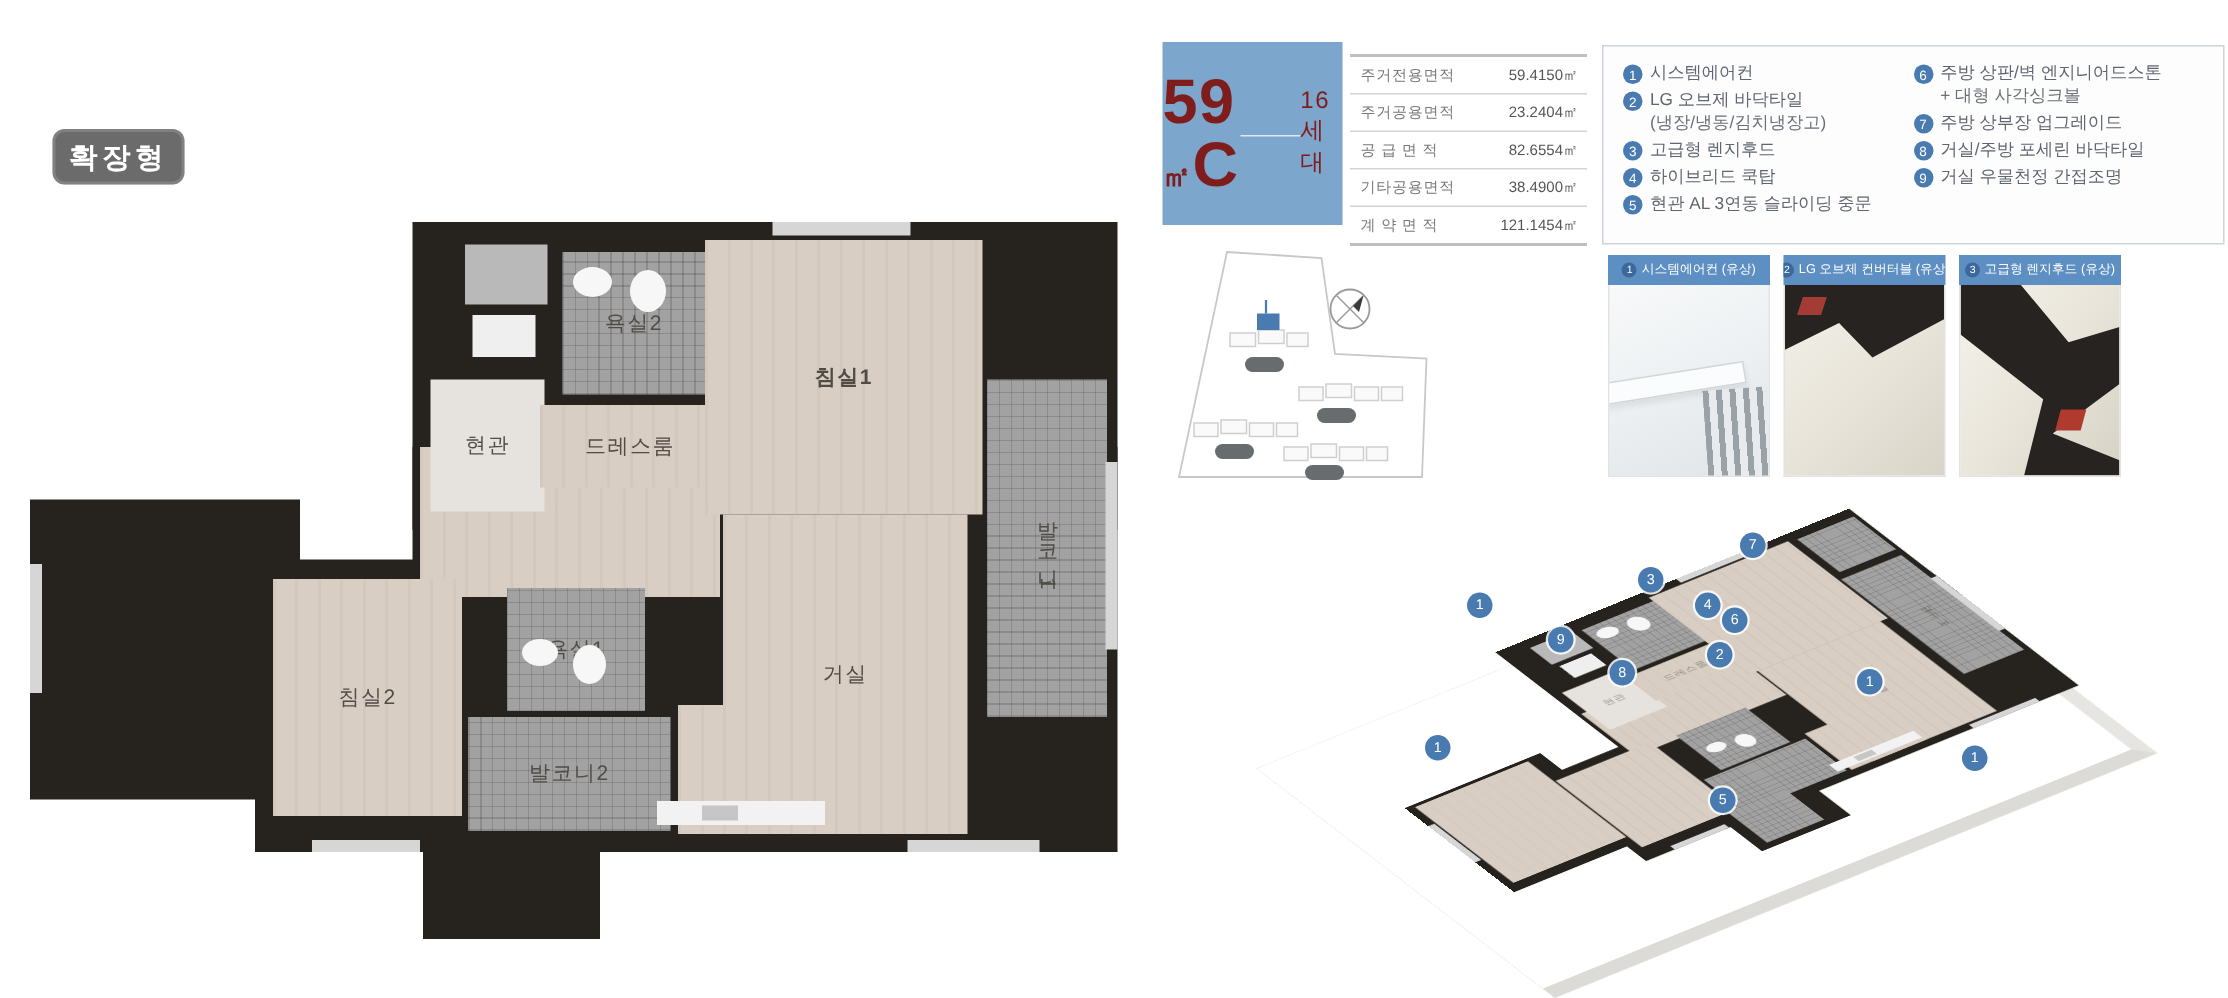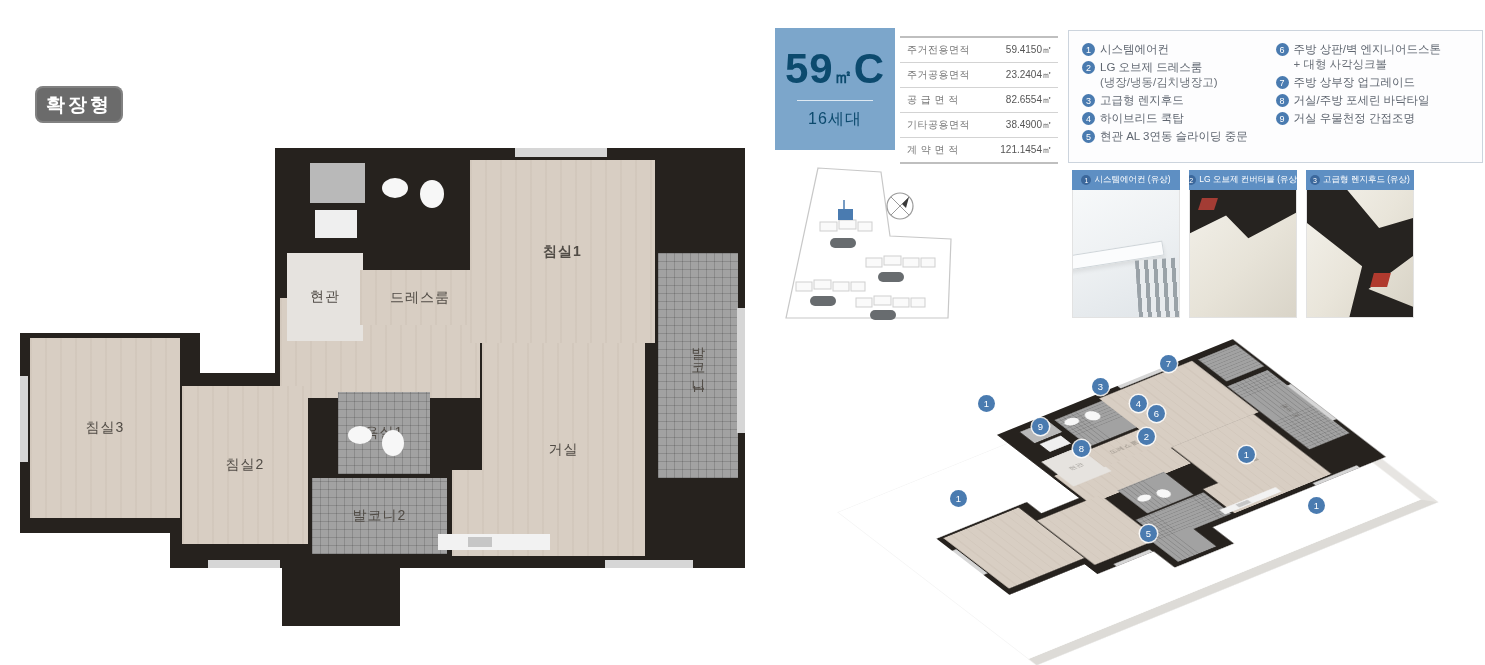--- a/index.html
+++ b/index.html
@@ -6,21 +6,21 @@
   #stage{position:relative;width:1485px;height:665px;background:#ffffff;overflow:hidden;
          font-family:"Liberation Sans","DejaVu Sans",sans-serif;color:#444;}
 
   
   .xbadge{position:absolute;left:35px;top:86px;width:88px;height:37px;background:#6b6b6b;
           border-radius:8px;color:#fff;font-size:19px;font-weight:bold;letter-spacing:3px;
           display:flex;align-items:center;justify-content:center;box-shadow:inset 0 0 0 2px rgba(255,255,255,.15);}
 
   
   .unitbox{position:absolute;left:775px;top:28px;width:120px;height:122px;background:#7ca6cb;
-           color:#0c4a6e;display:flex;flex-direction:column;align-items:center;justify-content:center;}
+           color:#7f1d1d;display:flex;flex-direction:row;align-items:center;justify-content:center;}
   .utype{font-size:42px;font-weight:bold;line-height:1;letter-spacing:1px;}
   .usup{font-size:19px;font-weight:bold;vertical-align:baseline;}
   .udiv{width:76px;height:1px;background:rgba(255,255,255,.75);margin:10px 0 8px;}
   .uhh{font-size:16px;letter-spacing:1px;}
 
   
   .atable{position:absolute;left:900px;top:36px;width:158px;border-top:2px solid #bfbfbf;border-bottom:2px solid #bfbfbf;}
   .trow{display:flex;height:24px;border-bottom:1px solid #d3d3d3;align-items:center;}
   .trow:last-child{border-bottom:none;}
   .tlabel{width:58%;padding-left:7px;font-size:10px;color:#787878;letter-spacing:.5px;}
@@ -101,38 +101,38 @@
       <div class="pbase" style="left: 255px; top: 150px; width: 470px; height: 270px;"></div>
       <div class="pbase" style="left: 0px; top: 185px; width: 180px; height: 200px;"></div>
       <div class="pbase" style="left: 150px; top: 225px; width: 170px; height: 195px;"></div>
       <div class="pbase" style="left: 262px; top: 380px; width: 118px; height: 98px;"></div>
       <div class="proom wood" style="left: 260px; top: 150px; width: 200px; height: 100px;"></div>
       <div class="proom pale" style="left: 267px; top: 105px; width: 76px; height: 88px;">
         <div class="plabel">
           <span>현관</span>
         </div>
       </div>
+      <div class="proom tile" style="left: 355px; top: 20px; width: 95px; height: 95px;">
+        <div class="plabel">
+          <span>욕실2</span>
+        </div>
+      </div>
       <div class="proom wood" style="left: 340px; top: 122px; width: 120px; height: 55px;">
         <div class="plabel">
           <span>드레스룸</span>
         </div>
       </div>
       <div class="proom wood" style="left: 450px; top: 12px; width: 185px; height: 183px; font-weight: bold;">
         <div class="plabel">
           <span>침실1</span>
         </div>
       </div>
       <div class="proom tile" style="left: 638px; top: 105px; width: 80px; height: 225px;">
         <div class="plabel vert">
           <span>발코니1</span>
-        </div>
-      </div>
-      <div class="proom wood" style="left: 10px; top: 190px; width: 150px; height: 180px;">
-        <div class="plabel">
-          <span>침실3</span>
         </div>
       </div>
       <div class="proom wood" style="left: 162px; top: 238px; width: 126px; height: 158px;">
         <div class="plabel">
           <span>침실2</span>
         </div>
       </div>
       <div class="proom tile" style="left: 318px; top: 244px; width: 92px; height: 82px;">
         <div class="plabel">
           <span>욕실1</span>
@@ -201,21 +201,21 @@
     <div class="fcol">
         <div class="feat">
           <div class="fnum">1</div>
           <div class="flines">
             <div class="fline">시스템에어컨</div>
           </div>
         </div>
         <div class="feat">
           <div class="fnum">2</div>
           <div class="flines">
-            <div class="fline">LG 오브제 드레스룸</div>
+            <div class="fline">LG 오브제 바닥타일</div>
             <div class="fline fsub">(냉장/냉동/김치냉장고)</div>
           </div>
         </div>
         <div class="feat">
           <div class="fnum">3</div>
           <div class="flines">
             <div class="fline">고급형 렌지후드</div>
           </div>
         </div>
         <div class="feat">

